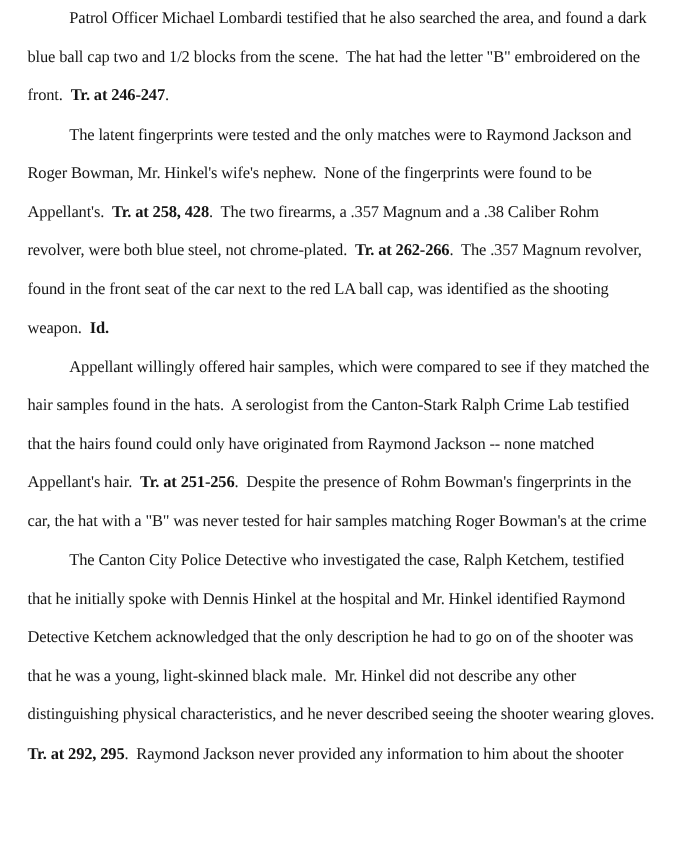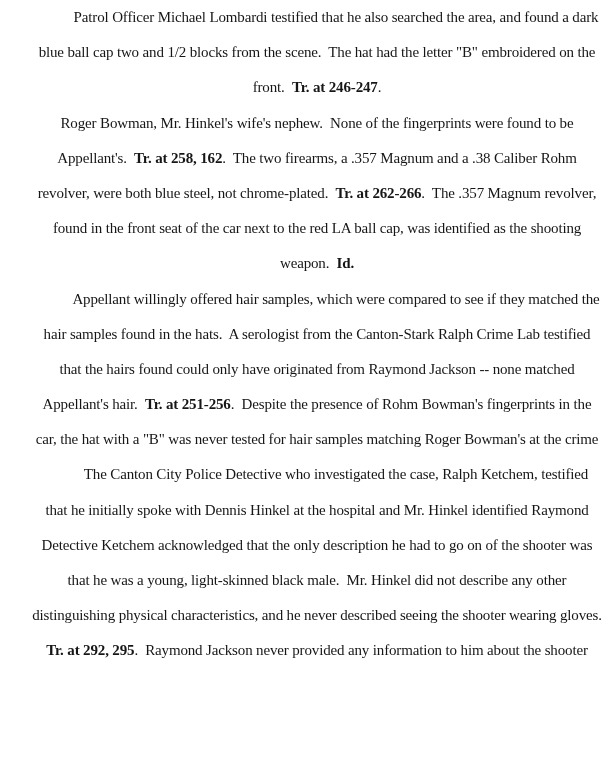--- a/index.html
+++ b/index.html
@@ -22,39 +22,39 @@
     left: 25px;
     top: 0;
     width: 584px;
   }
   .line {
     white-space: pre;
     font-size: 15px;
     line-height: 35.2px;
     height: 35.2px;
     letter-spacing: -0.15px;
-    text-align: center;
   }
   .line.indent {
     padding-left: 38px;
   }
   .bold {
     font-weight: bold;
   }
 </style>
 </head>
 <body style="background: rgb(255, 255, 255);">
 
 <div class="page" style="background: rgb(255, 255, 255); color: rgb(22, 22, 22);">
   <div class="text-block">
       <div class="line indent"><span>Patrol Officer Michael Lombardi testified that he also searched the area, and found a dark</span></div>
       <div class="line"><span>blue ball cap two and 1/2 blocks from the scene.  The hat had the letter "B" embroidered on the</span></div>
       <div class="line"><span>front.  </span><span class="bold">Tr. at 246-247</span><span>.</span></div>
+      <div class="line indent"><span>The latent fingerprints were tested and the only matches were to Raymond Jackson and</span></div>
       <div class="line"><span>Roger Bowman, Mr. Hinkel's wife's nephew.  None of the fingerprints were found to be</span></div>
-      <div class="line"><span>Appellant's.  </span><span class="bold">Tr. at 258, 162</span><span>.  The two firearms, a .357 Magnum and a .38 Caliber Rohm</span></div>
+      <div class="line"><span>Appellant's.  </span><span class="bold">Tr. at 258, 428</span><span>.  The two firearms, a .357 Magnum and a .38 Caliber Rohm</span></div>
       <div class="line"><span>revolver, were both blue steel, not chrome-plated.  </span><span class="bold">Tr. at 262-266</span><span>.  The .357 Magnum revolver,</span></div>
       <div class="line"><span>found in the front seat of the car next to the red LA ball cap, was identified as the shooting</span></div>
       <div class="line"><span>weapon.  </span><span class="bold">Id.</span></div>
       <div class="line indent"><span>Appellant willingly offered hair samples, which were compared to see if they matched the</span></div>
       <div class="line"><span>hair samples found in the hats.  A serologist from the Canton-Stark Ralph Crime Lab testified</span></div>
       <div class="line"><span>that the hairs found could only have originated from Raymond Jackson -- none matched</span></div>
       <div class="line"><span>Appellant's hair.  </span><span class="bold">Tr. at 251-256</span><span>.  Despite the presence of Rohm Bowman's fingerprints in the</span></div>
       <div class="line"><span>car, the hat with a "B" was never tested for hair samples matching Roger Bowman's at the crime</span></div>
       <div class="line indent"><span>The Canton City Police Detective who investigated the case, Ralph Ketchem, testified</span></div>
       <div class="line"><span>that he initially spoke with Dennis Hinkel at the hospital and Mr. Hinkel identified Raymond</span></div>

